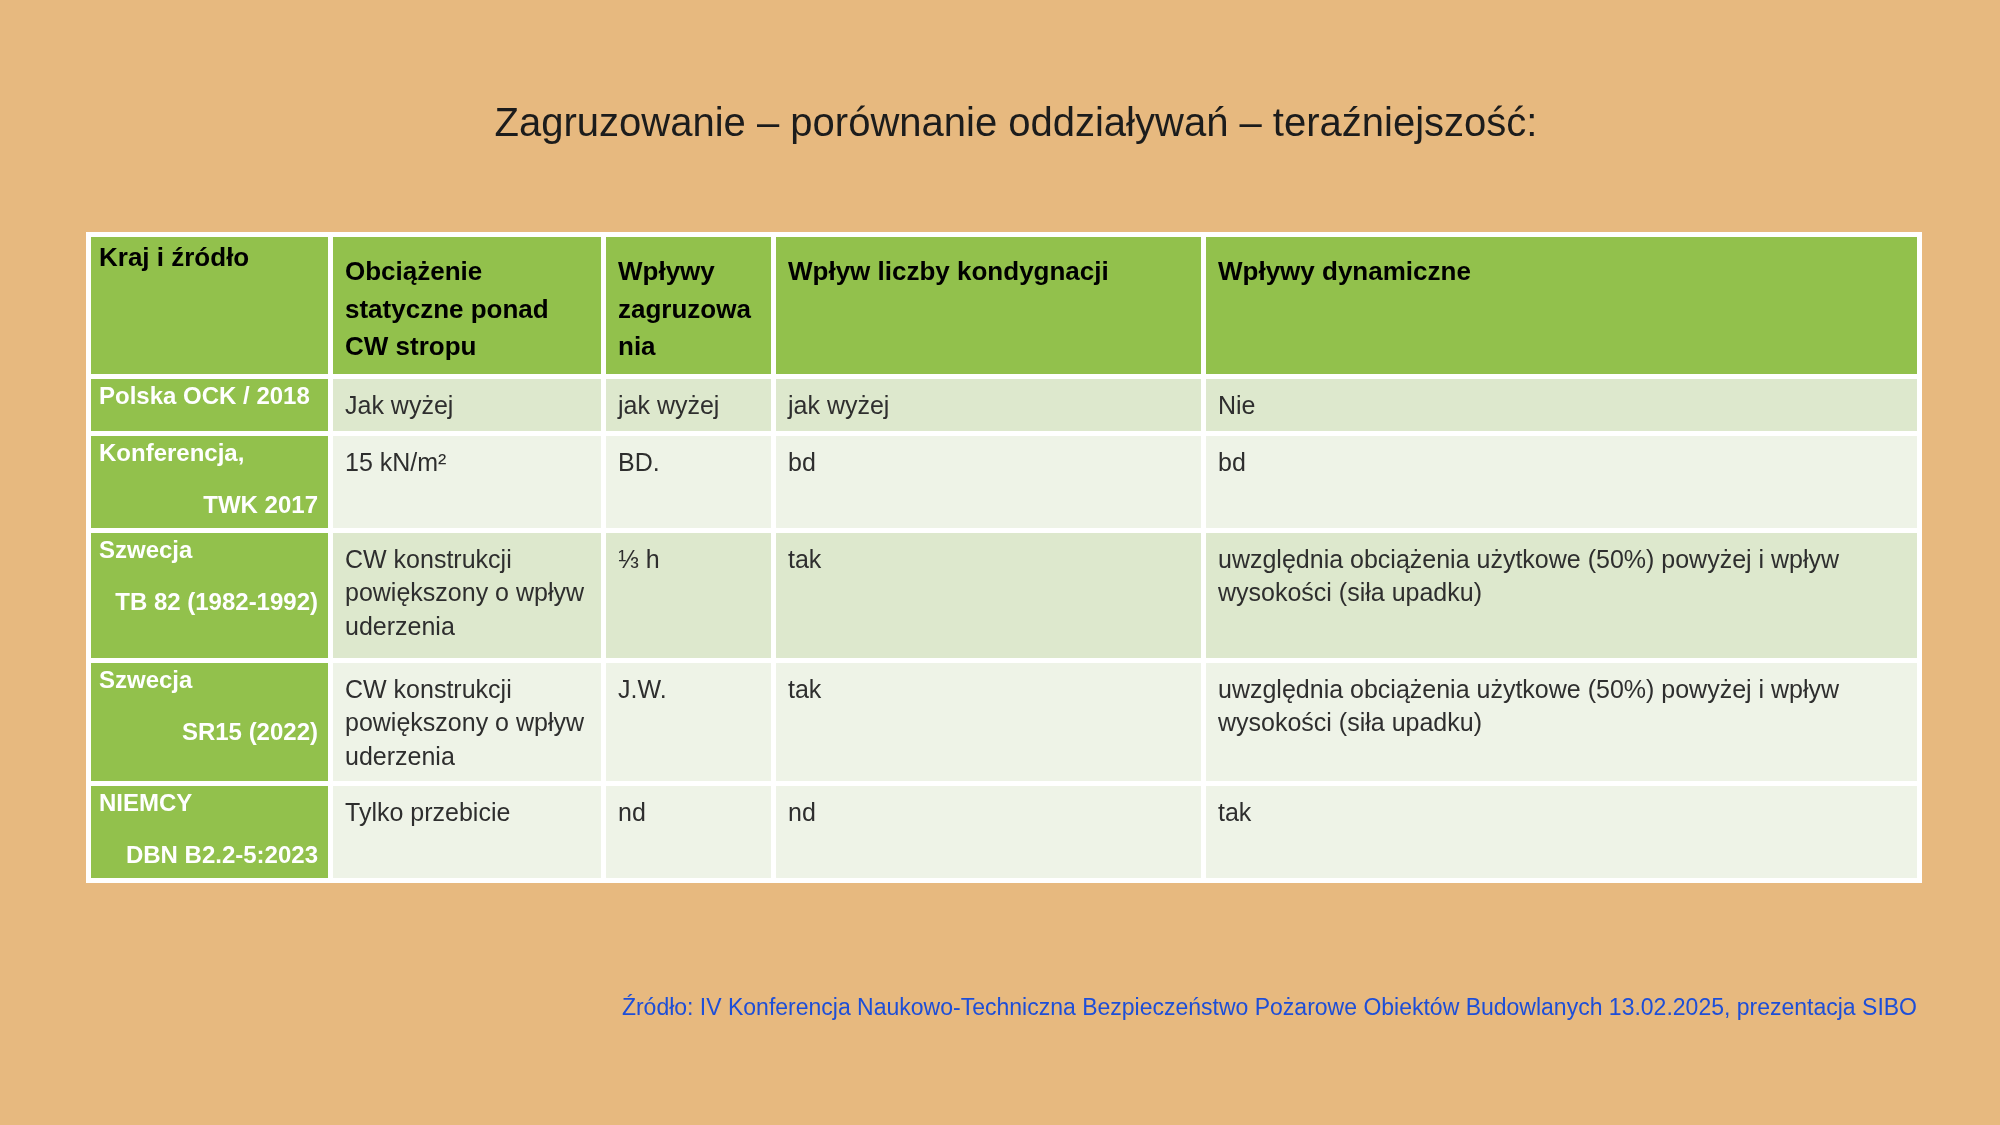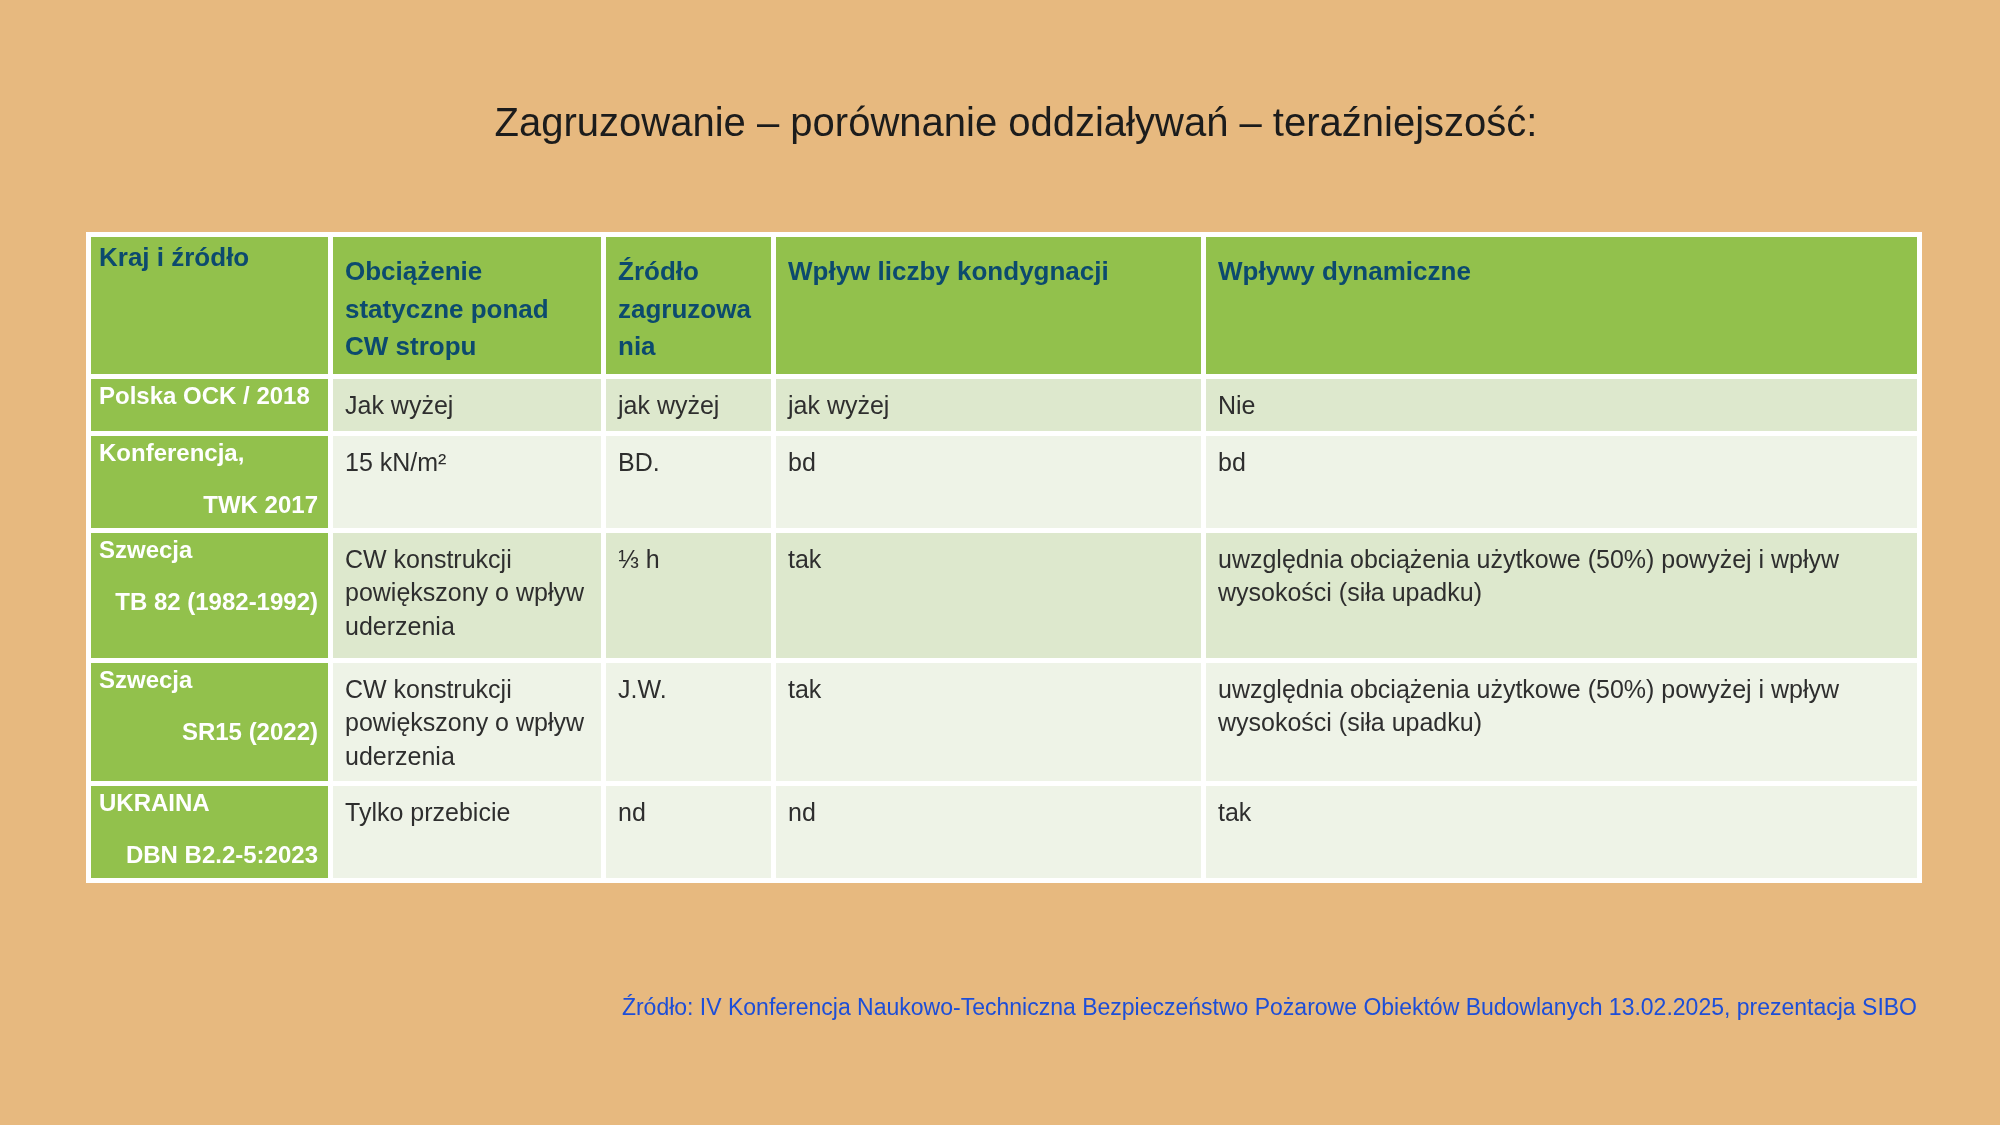--- a/index.html
+++ b/index.html
@@ -29,21 +29,21 @@
     table-layout:fixed;
   }
   table.cmp th, table.cmp td{
     border:5px solid #ffffff;
     vertical-align:top;
     text-align:left;
     word-wrap:break-word;
   }
   th.hdr{
     background:#92c14c;
-    color:#0c4a6e;
+    color:#000000;
     font-size:26px;
     font-weight:bold;
     line-height:1.45;
     padding:16px 12px 8px 12px;
     height:78px;
     box-sizing:content-box;
   }
   th.hdr.first{
     padding:2px 8px 4px 8px;
   }
@@ -88,21 +88,21 @@
       <col style="width:242px">
       <col style="width:273px">
       <col style="width:170px">
       <col style="width:430px">
       <col style="width:716px">
     </colgroup>
     <thead>
       <tr>
         <th class="hdr first">Kraj i źródło</th>
         <th class="hdr">Obciążenie statyczne ponad CW stropu</th>
-        <th class="hdr">Źródło zagruzowania</th>
+        <th class="hdr">Wpływy zagruzowania</th>
         <th class="hdr">Wpływ liczby kondygnacji</th>
         <th class="hdr">Wpływy dynamiczne</th>
       </tr>
     </thead>
     <tbody>
       <tr class="odd" style="height:55px">
         <td class="rowlabel">
           <div class="line">Polska OCK / 2018</div>
         </td>
         <td class="data">Jak wyżej</td>
@@ -135,21 +135,21 @@
           <div class="line">Szwecja</div>
           <div class="line">SR15 (2022)</div>
         </td>
         <td class="data">CW konstrukcji powiększony o wpływ uderzenia</td>
         <td class="data">J.W.</td>
         <td class="data">tak</td>
         <td class="data">uwzględnia obciążenia użytkowe (50%) powyżej i wpływ wysokości (siła upadku)</td>
       </tr>
       <tr class="even" style="height:88px">
         <td class="rowlabel">
-          <div class="line">UKRAINA</div>
+          <div class="line">NIEMCY</div>
           <div class="line">DBN B2.2-5:2023</div>
         </td>
         <td class="data">Tylko przebicie</td>
         <td class="data">nd</td>
         <td class="data">nd</td>
         <td class="data">tak</td>
       </tr>
     </tbody>
   </table>
 

